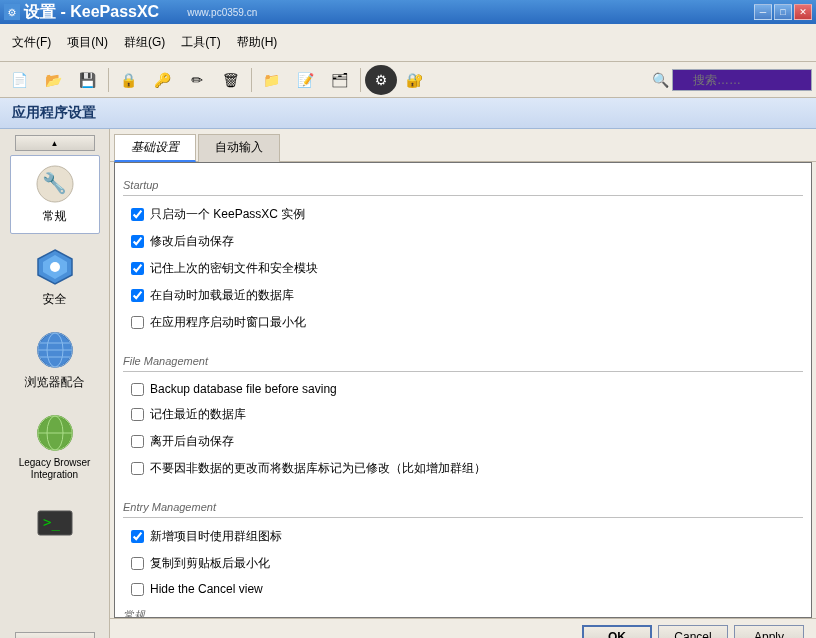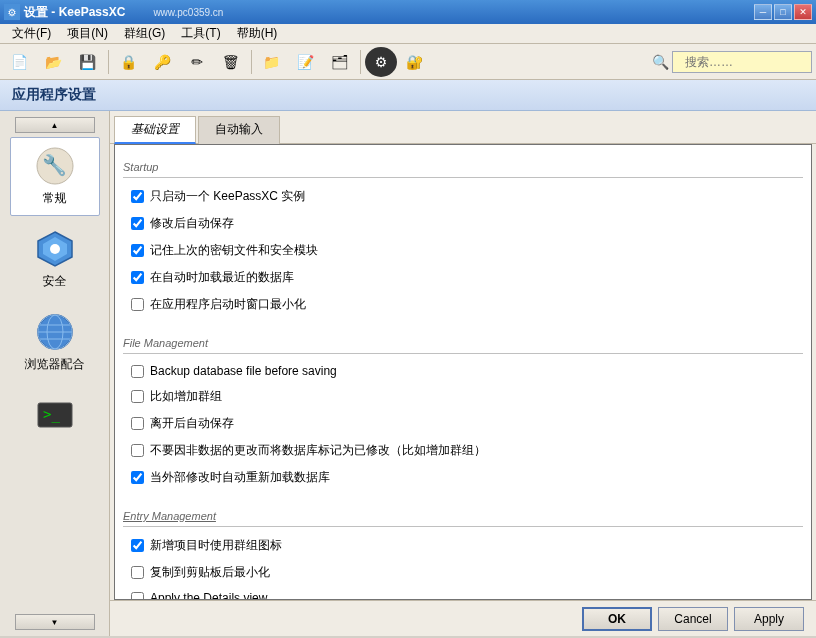--- a/index.html
+++ b/index.html
@@ -30,21 +30,21 @@
     .title-bar-icon {
       width: 16px;
       height: 16px;
       background: #4a90d9;
       display: flex;
       align-items: center;
       justify-content: center;
       font-size: 10px;
     }
     .title-bar-text {
-      font-size: 12px;
+      font-size: 16px;
       font-weight: bold;
       color: white;
     }
     .title-bar-watermark {
       font-size: 10px;
       color: rgba(255,255,255,0.8);
       margin-left: 24px;
     }
     .title-bar-buttons {
       display: flex;
@@ -62,21 +62,21 @@
       font-size: 9px;
       color: white;
     }
     .title-btn.close {
       background: linear-gradient(to bottom, #e87070, #c84040);
     }
 
     
     .menu-bar {
       background: #f0ece4;
-      height: 20px;
+      height: 38px;
       display: flex;
       align-items: center;
       padding: 0 4px;
       border-bottom: 1px solid #c0b8a8;
     }
     .menu-item {
       padding: 2px 8px;
       cursor: pointer;
       font-size: 12px;
       color: #000;
@@ -111,22 +111,22 @@
     }
     .toolbar-search {
       margin-left: auto;
       display: flex;
       align-items: center;
     }
     .search-box {
       width: 140px;
       height: 22px;
       border: 1px solid #a0a8b8;
-      background: #fef9c3;
-      padding: 0 12px;
+      background: #4c1d95;
+      padding: 0 20px;
       font-size: 12px;
       color: #888;
     }
 
     
     .main-window {
       display: flex;
       flex-direction: column;
       height: calc(638px - 24px - 22px - 36px);
       background: #4d7c0f;
@@ -395,20 +395,31 @@
             <circle cx="20" cy="20" r="17" fill="none" stroke="#88bbee" stroke-width="1"></circle>
             <ellipse cx="20" cy="20" rx="8" ry="17" fill="none" stroke="#88bbee" stroke-width="1"></ellipse>
             <line x1="3" y1="20" x2="37" y2="20" stroke="#88bbee" stroke-width="1"></line>
             <line x1="5" y1="13" x2="35" y2="13" stroke="#88bbee" stroke-width="1"></line>
             <line x1="5" y1="27" x2="35" y2="27" stroke="#88bbee" stroke-width="1"></line>
           </svg>
         </div>
         <span class="item-label">浏览器配合</span>
       </div>
 
+      <div class="sidebar-item">
+        <div class="icon-area">
+          <svg width="40" height="40" viewBox="0 0 40 40">
+            <circle cx="20" cy="20" r="17" fill="#6aaa44" stroke="#4a8a24" stroke-width="1.5"></circle>
+            <circle cx="20" cy="20" r="17" fill="none" stroke="#aadd88" stroke-width="1"></circle>
+            <ellipse cx="20" cy="20" rx="8" ry="17" fill="none" stroke="#aadd88" stroke-width="1"></ellipse>
+            <line x1="3" y1="20" x2="37" y2="20" stroke="#aadd88" stroke-width="1"></line>
+          </svg>
+        </div>
+        <span class="item-label" style="font-size:10px;line-height:1.2;display:block;">Legacy Browser Integration</span>
+      </div>
 
       <div class="sidebar-item">
         <div class="icon-area">
           <svg width="40" height="40" viewBox="0 0 40 40">
             <rect x="3" y="8" width="34" height="24" rx="2" fill="#333" stroke="#555" stroke-width="1"></rect>
             <text x="8" y="24" font-family="monospace" font-size="14" fill="#00cc00">&gt;_</text>
           </svg>
         </div>
       </div>
 
@@ -450,49 +461,45 @@
 
         <div class="section-title" style="margin-top:24px;">File Management</div>
         <hr class="section-divider">
 
         <div class="checkbox-row">
           <input type="checkbox" id="cb_backup" style="">
           <label class="checkbox-label" for="cb_backup">Backup database file before saving</label>
         </div>
         <div class="checkbox-row">
           <input type="checkbox" id="cb_autosave_modify" style="">
-          <label class="checkbox-label" for="cb_autosave_modify">比如增加群组</label>
+          <label class="checkbox-label" for="cb_autosave_modify">记住最近的数据库</label>
         </div>
         <div class="checkbox-row">
           <input type="checkbox" id="cb_autosave_leave" style="">
           <label class="checkbox-label" for="cb_autosave_leave">离开后自动保存</label>
         </div>
         <div class="checkbox-row">
           <input type="checkbox" id="cb_no_modify" style="">
           <label class="checkbox-label" for="cb_no_modify">不要因非数据的更改而将数据库标记为已修改（比如增加群组）</label>
         </div>
-        <div class="checkbox-row">
-          <input type="checkbox" id="cb_reload_external" checked="" style="">
-          <label class="checkbox-label" for="cb_reload_external">当外部修改时自动重新加载数据库</label>
-        </div>
-
-        <div class="section-title" style="margin-top:24px;text-decoration:underline;">Entry Management</div>
+
+        <div class="section-title" style="margin-top:24px;">Entry Management</div>
         <hr class="section-divider">
 
         <div class="checkbox-row">
           <input type="checkbox" id="cb_group_icon" checked="" style="">
           <label class="checkbox-label" for="cb_group_icon">新增项目时使用群组图标</label>
         </div>
         <div class="checkbox-row">
           <input type="checkbox" id="cb_minimize_copy" style="">
           <label class="checkbox-label" for="cb_minimize_copy">复制到剪贴板后最小化</label>
         </div>
         <div class="checkbox-row">
           <input type="checkbox" id="cb_hide_details" style="">
-          <label class="checkbox-label" for="cb_hide_details">Apply the Details view</label>
+          <label class="checkbox-label" for="cb_hide_details">Hide the Cancel view</label>
         </div>
 
         <div class="section-title" style="margin-top:12px;">常规</div>
         <hr class="section-divider">
 
         <div class="checkbox-row">
           <input type="checkbox" id="cb_systray" style="">
           <label class="checkbox-label" for="cb_systray">离开后自动保存</label>
         </div>
 

